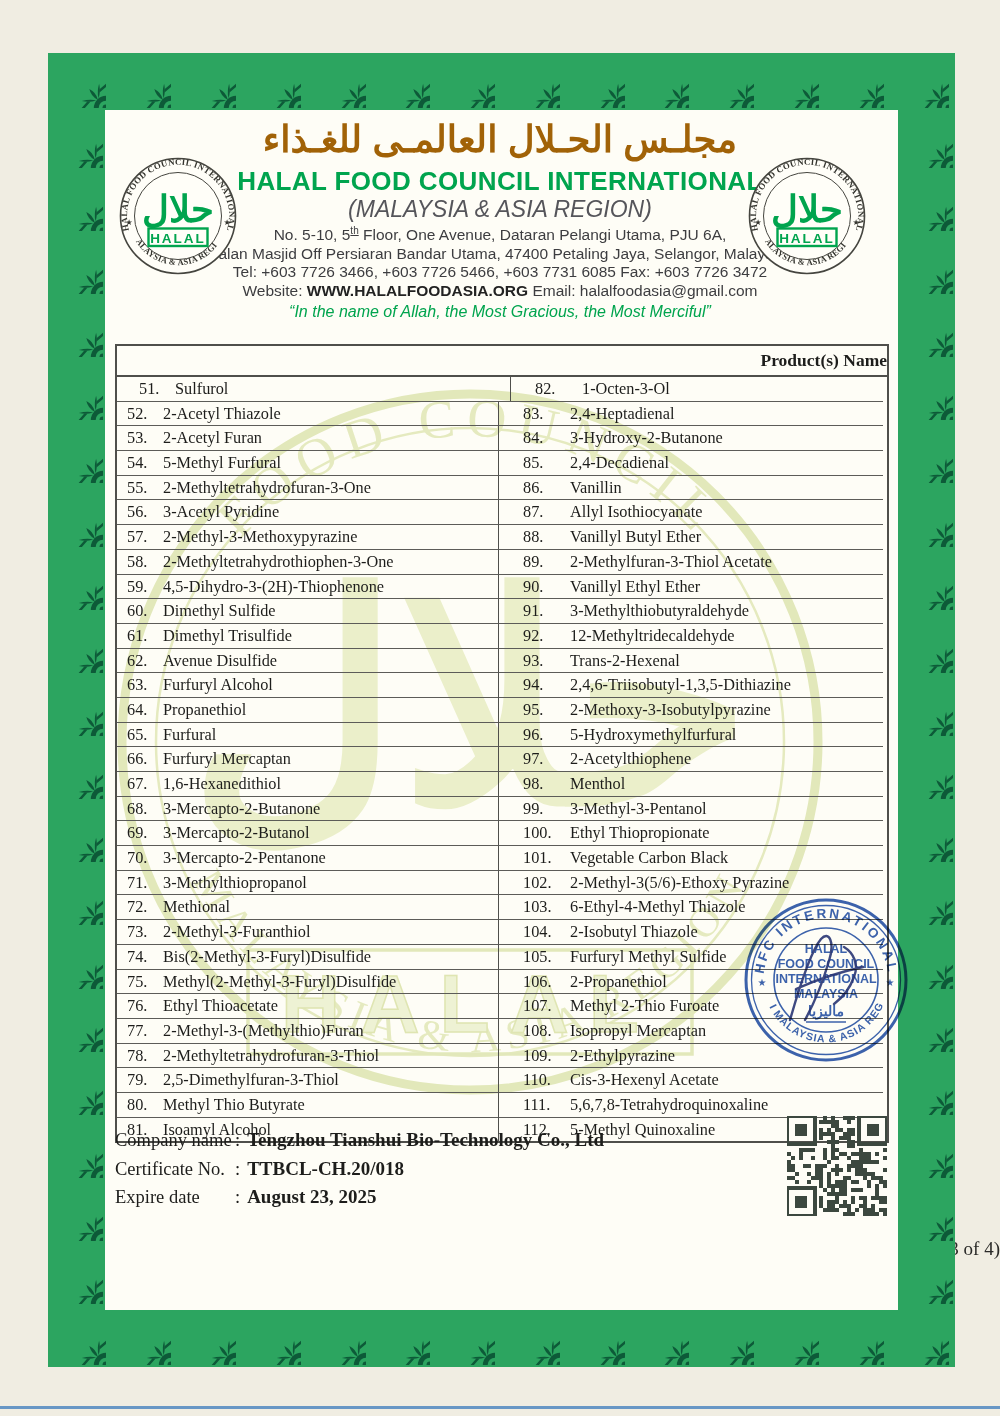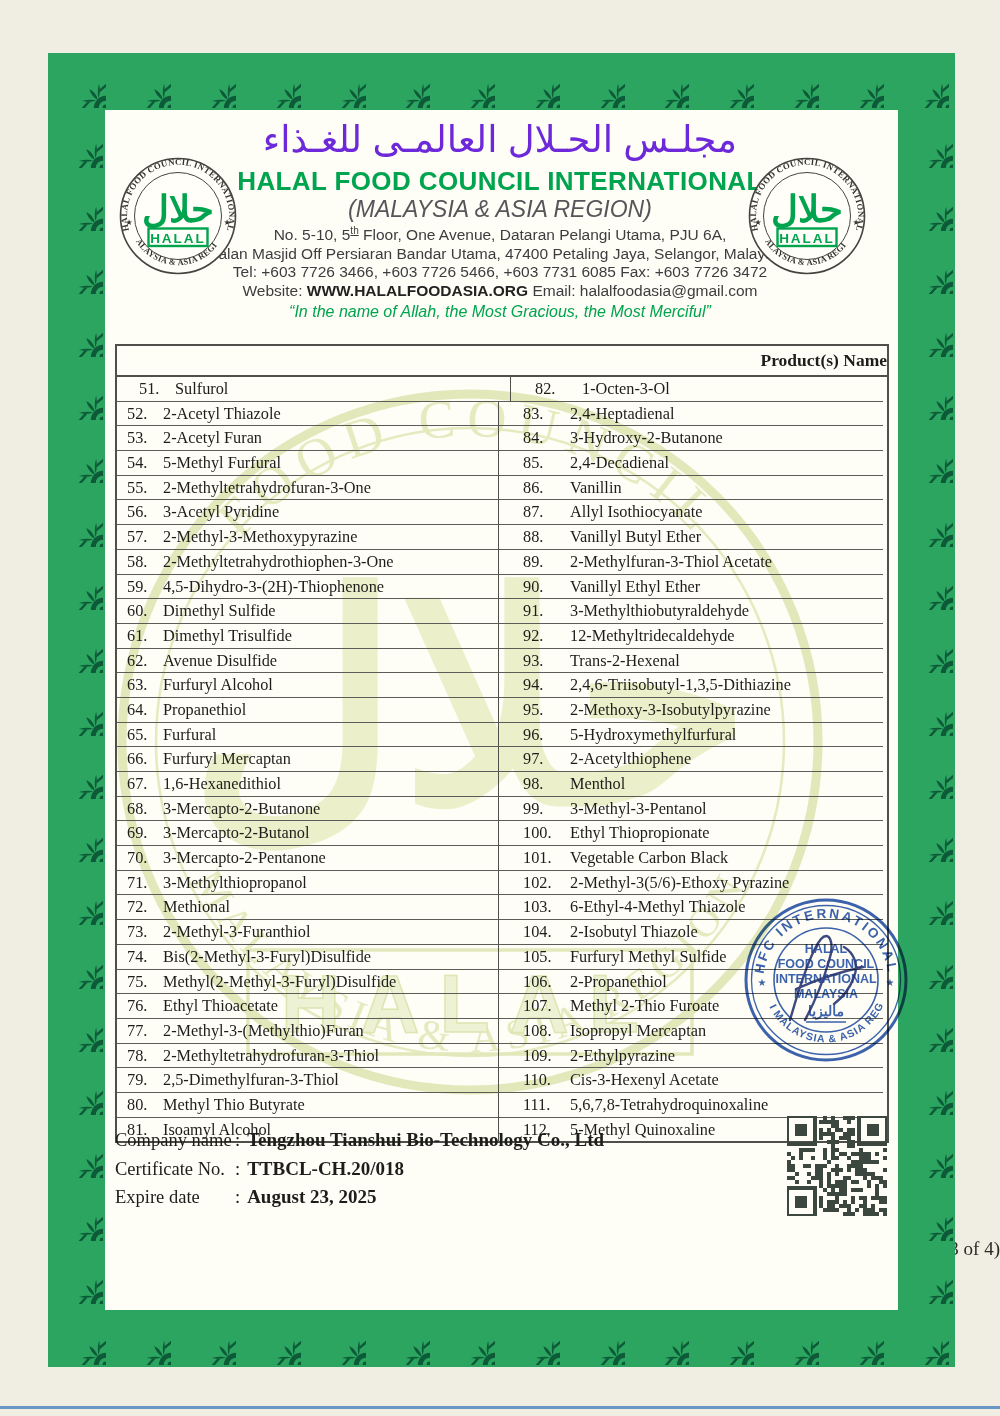--- a/index.html
+++ b/index.html
@@ -15,21 +15,21 @@
   .strip{position:absolute;background:#2ca560;z-index:2;display:flex;justify-content:space-around;align-items:center;}
   .strip.h{flex-direction:row;}
   .strip.v{flex-direction:column;}
   #border-top{left:48px;top:53px;width:907px;height:57px;}
   #border-bottom{left:48px;top:1310px;width:907px;height:57px;}
   #border-left{left:48px;top:110px;width:57px;height:1200px;}
   #border-right{left:898px;top:110px;width:57px;height:1200px;}
   .motif-svg{width:52px;height:52px;flex:0 0 auto;}
   
   .hdr{position:absolute;left:0;top:116px;width:1000px;text-align:center;z-index:1;}
-  .hdr .arabic-title{font-size:37px;font-weight:normal;color:#6d28d9;letter-spacing:1px;line-height:48px;}
+  .hdr .arabic-title{font-size:37px;font-weight:bold;color:#a16207;letter-spacing:1px;line-height:48px;}
   .hdr .org{font-size:26px;font-weight:bold;color:#00a44e;letter-spacing:.4px;line-height:30px;margin-top:2px;}
   .hdr .region{font-size:23px;font-style:italic;color:#55555a;line-height:26px;}
   .hdr .addr{font-size:15.5px;color:#3d3d40;line-height:18.5px;}
   .hdr .addr sup{font-size:10px;text-decoration:underline;}
   .hdr .site b{color:#222;}
   .hdr .quote{font-size:16px;font-style:italic;color:#00a44e;line-height:20px;margin-top:2px;}
   
   .logo{position:absolute;z-index:1;width:120px;height:120px;}
   #logo-left{left:118px;top:156px;}
   #logo-right{left:747px;top:156px;}

